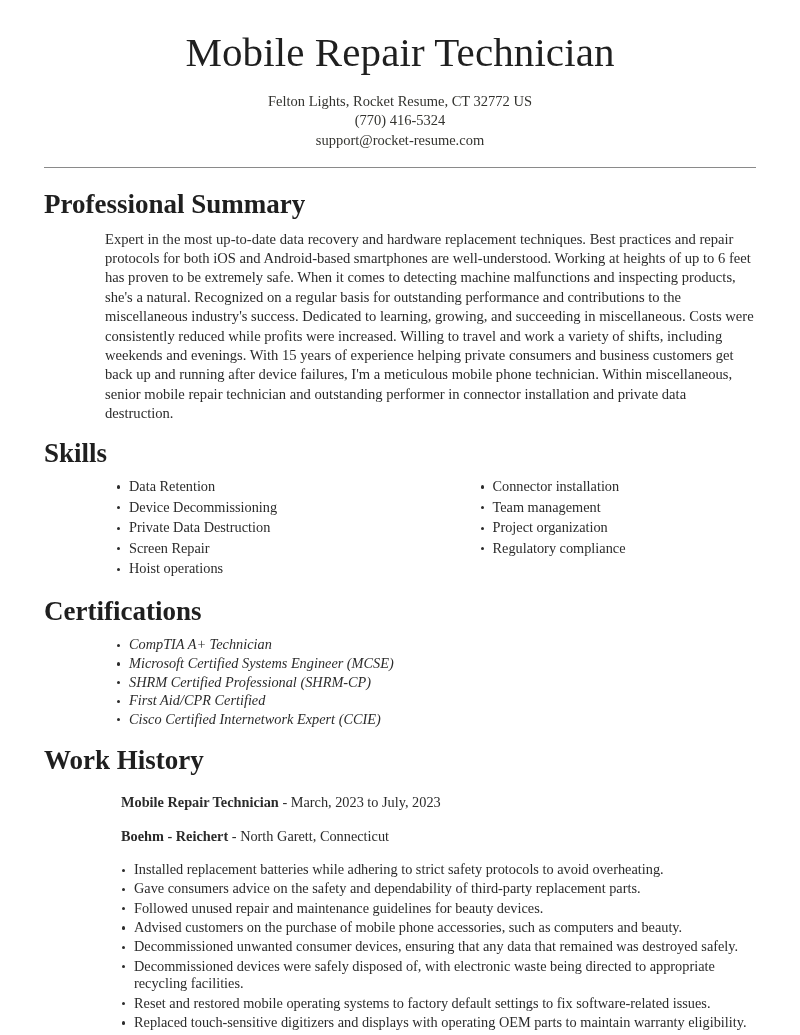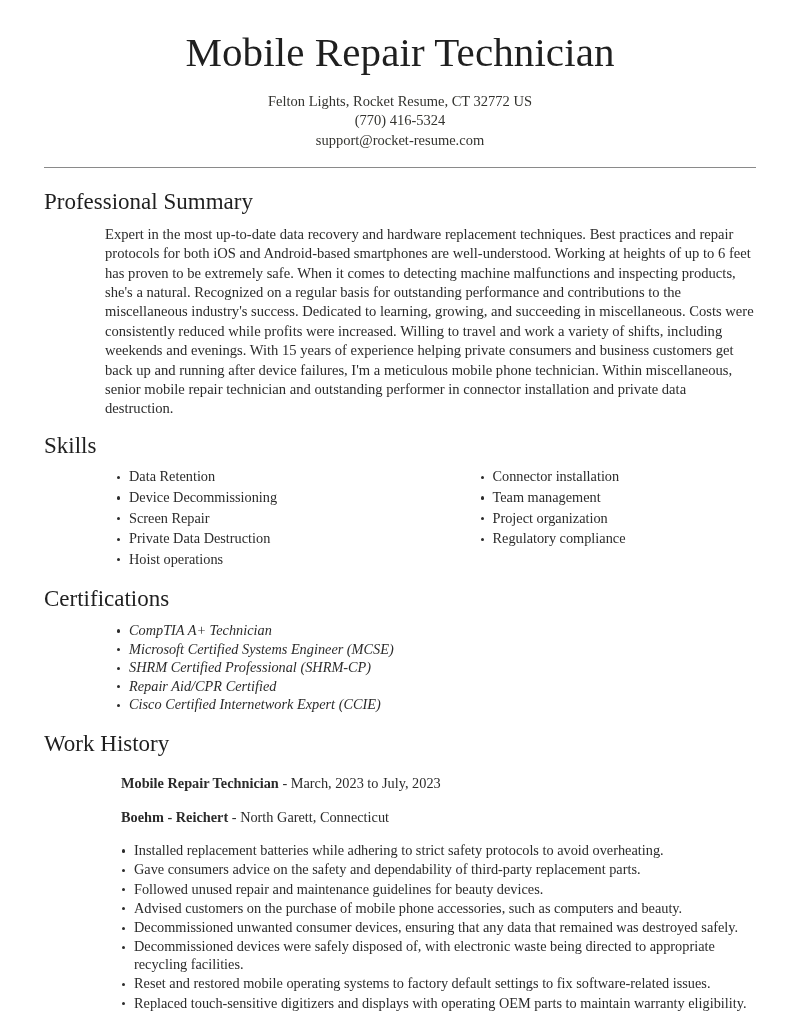--- a/index.html
+++ b/index.html
@@ -52,22 +52,22 @@
     border-top: 1.6px solid #8a8a8a;
     height: 0;
   }
 
   
   .section {
     padding: 0 44px 0 44px;
   }
   .section-title {
     font-family: "Liberation Serif", "DejaVu Serif", serif;
-    font-size: 23px;
-    font-weight: 400;
+    font-size: 27px;
+    font-weight: 700;
     line-height: 1.2;
     color: #1f1f1f;
     margin: 0;
     padding: 0;
   }
 
   .section-body {
     padding-left: 61px;   
   }
 
@@ -174,22 +174,22 @@
     </div>
   </div>
 
   <div class="section" id="skills-section">
     <h2 class="section-title">Skills</h2>
     <div class="skills-columns">
       <div class="skills-col left">
         <ul class="bullets" id="skills-left-list">
             <li>Data Retention</li>
             <li>Device Decommissioning</li>
+            <li>Private Data Destruction</li>
             <li>Screen Repair</li>
-            <li>Private Data Destruction</li>
             <li>Hoist operations</li>
           </ul>
       </div>
       <div class="skills-col right">
         <ul class="bullets" id="skills-right-list">
             <li>Connector installation</li>
             <li>Team management</li>
             <li>Project organization</li>
             <li>Regulatory compliance</li>
           </ul>
@@ -197,21 +197,21 @@
     </div>
   </div>
 
   <div class="section" id="certifications-section">
     <h2 class="section-title">Certifications</h2>
     <div class="certs-list">
       <ul class="bullets" id="certifications-list">
           <li>CompTIA A+ Technician</li>
           <li>Microsoft Certified Systems Engineer (MCSE)</li>
           <li>SHRM Certified Professional (SHRM-CP)</li>
-          <li>Repair Aid/CPR Certified</li>
+          <li>First Aid/CPR Certified</li>
           <li>Cisco Certified Internetwork Expert (CCIE)</li>
         </ul>
     </div>
   </div>
 
   <div class="section" id="work-section">
     <h2 class="section-title">Work History</h2>
     <div class="jobs" id="jobs-container">
         <div class="job">
           <p class="job-headline"><span class="strong">Mobile Repair Technician</span><span class="sep"> - </span><span>March, 2023 to July, 2023</span></p>

